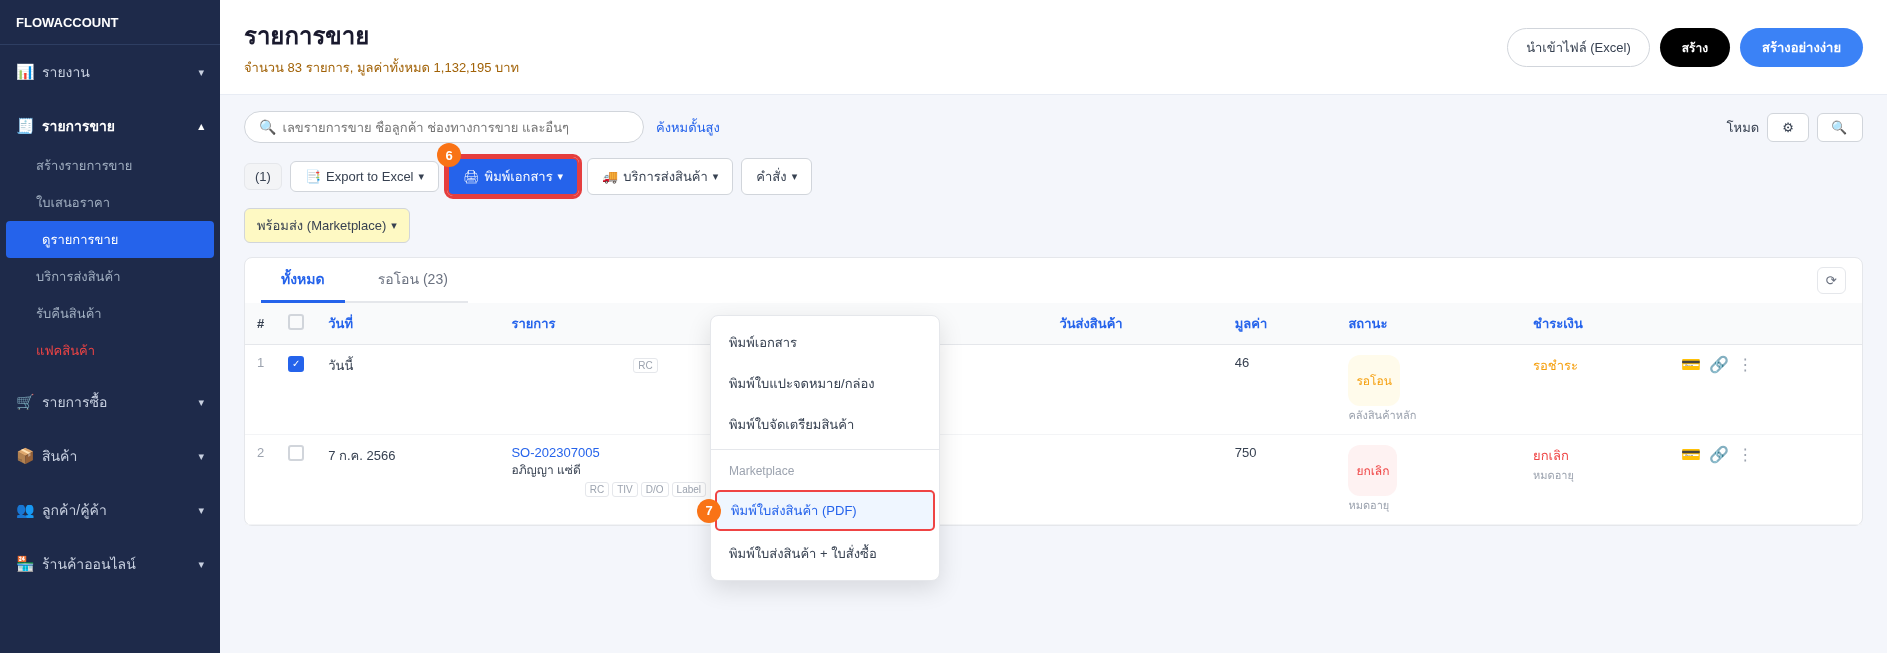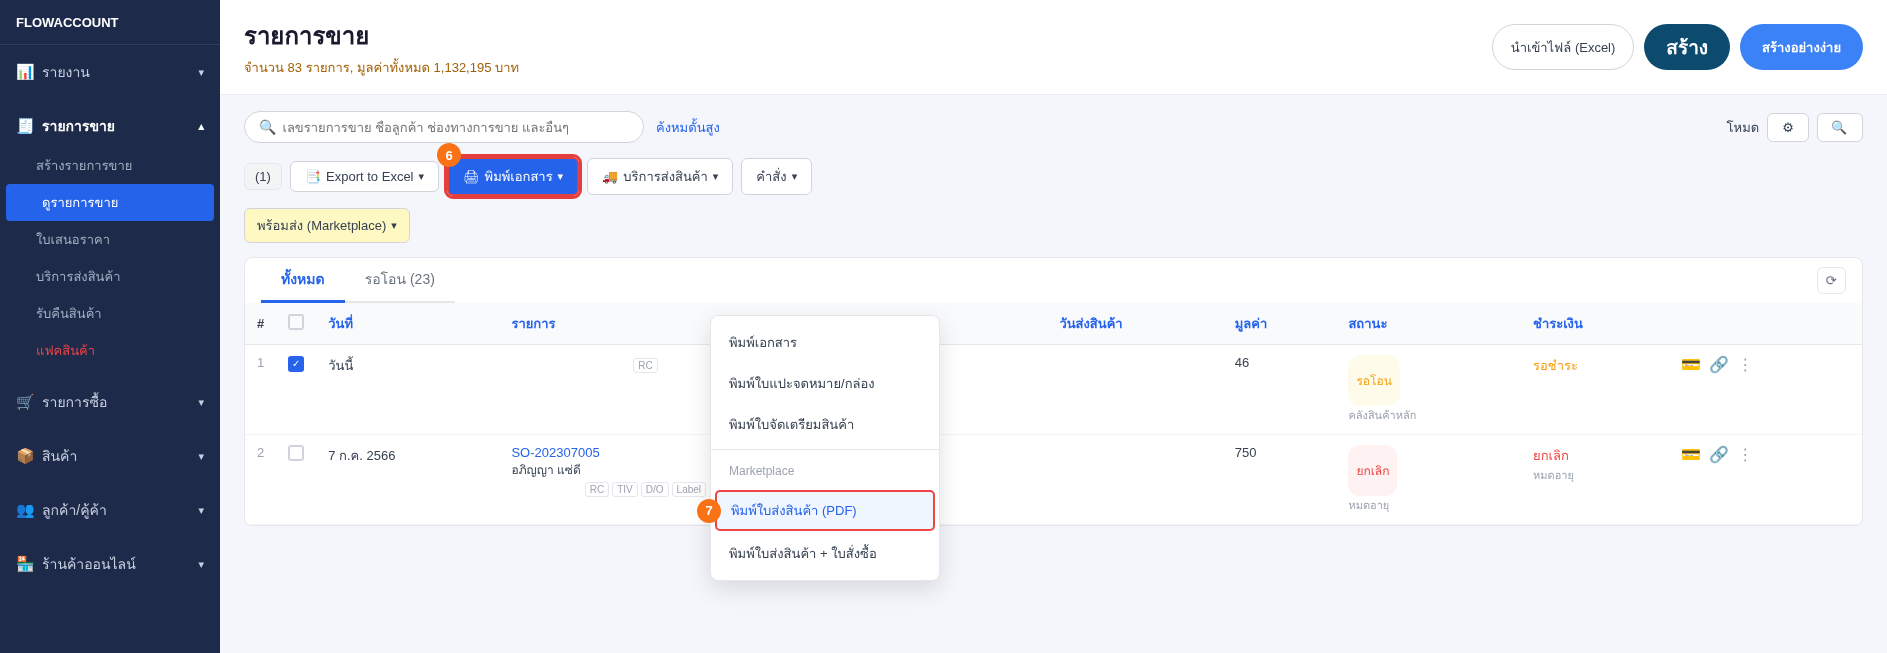--- a/index.html
+++ b/index.html
@@ -76,24 +76,24 @@
       border-radius: 24px;
       background: #fff;
       color: #374151;
       cursor: pointer;
       font-size: 13px;
     }
     .btn-primary {
       padding: 8px 22px;
       border: none;
       border-radius: 24px;
-      background: #0c4a6e;
+      background: #000000;
       color: #fff;
       cursor: pointer;
-      font-size: 19px;
+      font-size: 12px;
       font-weight: 600;
     }
     .btn-primary-alt {
       padding: 8px 22px;
       border: none;
       border-radius: 24px;
       background: #3b82f6;
       color: #fff;
       cursor: pointer;
       font-size: 13px;
@@ -209,21 +209,21 @@
       font-size: 13px;
       color: #374151;
       cursor: pointer;
     }
 
     
     .tabs {
       display: flex;
       border-bottom: 2px solid #e5e7eb;
       margin-bottom: 0;
-      gap: 0;
+      gap: 13px;
       align-items: center;
     }
     .tab {
       padding: 10px 20px;
       font-size: 14px;
       color: #6b7280;
       cursor: pointer;
       border-bottom: 3px solid transparent;
       margin-bottom: -2px;
     }
@@ -372,25 +372,25 @@
 
   <div class="sidebar-section">
     <div class="sidebar-item section-header">
       <span class="icon-small">🧾</span>
       <span>รายการขาย</span>
       <span class="chevron">▴</span>
     </div>
     <div class="sidebar-subitem">
       <span>สร้างรายการขาย</span>
     </div>
+    <div class="sidebar-subitem">
+      <span>ใบเสนอราคา</span>
+    </div>
     <div class="sidebar-subitem active-sub">
       <span>ดูรายการขาย</span>
-    </div>
-    <div class="sidebar-subitem">
-      <span>ใบเสนอราคา</span>
     </div>
     <div class="sidebar-subitem">
       <span>บริการส่งสินค้า</span>
     </div>
     <div class="sidebar-subitem">
       <span>รับคืนสินค้า</span>
     </div>
     <div class="sidebar-subitem" style="color:#ef4444;">
       <span>แฟคสินค้า</span>
     </div>

